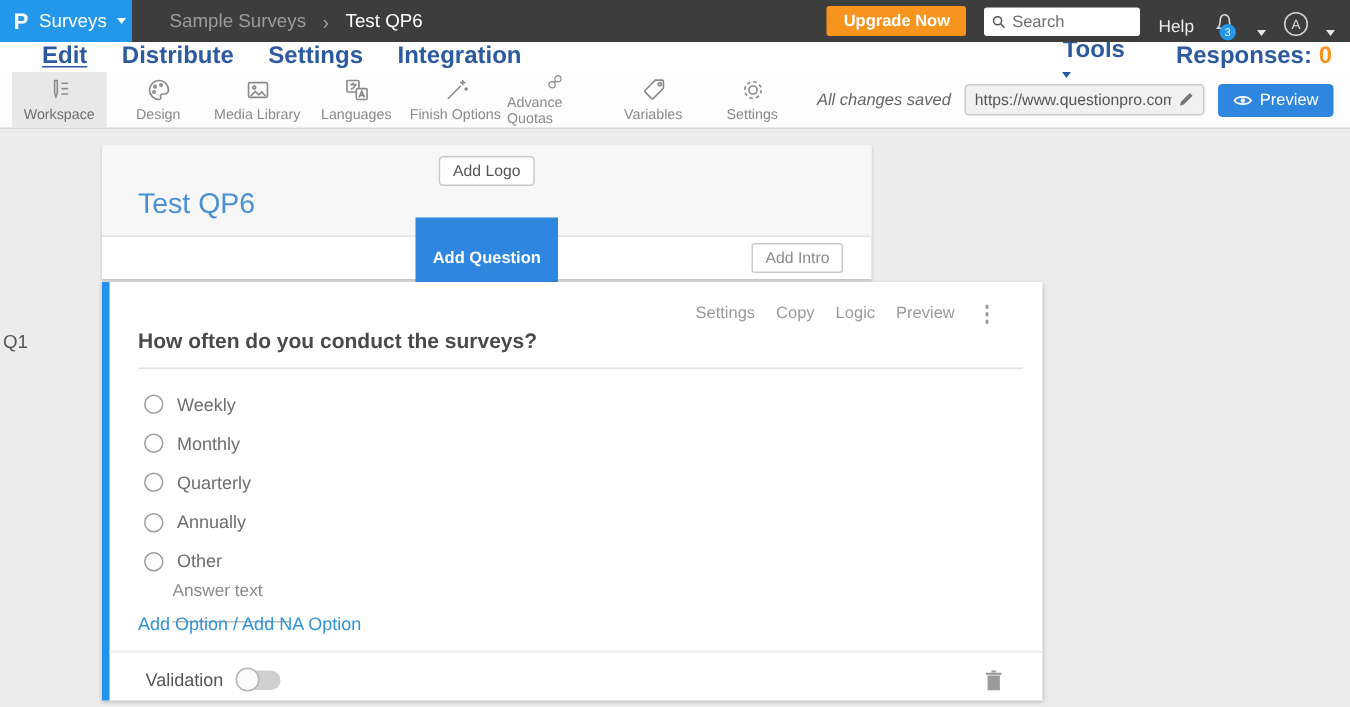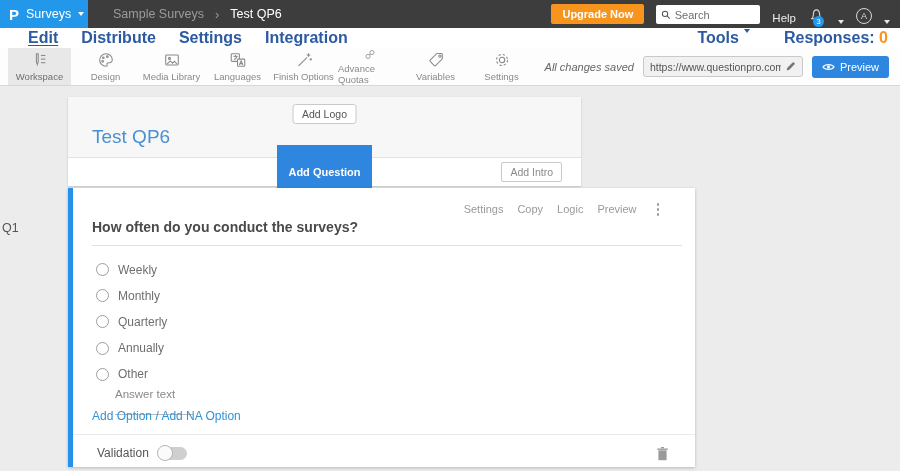--- a/index.html
+++ b/index.html
@@ -26,21 +26,21 @@
   .help { color:#ececec; font-size:11.5px; cursor:pointer; }
   .bell-wrap { position:relative; width:18px; height:18px; cursor:pointer; }
   .badge { position:absolute; bottom:-3px; left:5px; width:11px; height:11px; background:#2397ea; border-radius:50%; color:#fff; font-size:7.5px; display:flex; align-items:center; justify-content:center; }
   .avatar { width:16px; height:16px; border:1.3px solid #d9d9d9; border-radius:50%; display:flex; align-items:center; justify-content:center; color:#d9d9d9; font-size:9px; cursor:pointer; }
 
   
   .navrow { position:absolute; top:28px; left:0; right:0; height:20px; background:#fff; display:flex; align-items:center; padding:0 12px 0 28px; font-size:16px; font-weight:bold; color:#2c5aa0; z-index:4; }
   .nav-item { margin-right:23px; cursor:pointer; }
   .nav-item.active { text-decoration:underline; text-underline-offset:2px; }
   .nav-right { margin-left:auto; display:flex; align-items:center; gap:34px; }
-  .tools { display:flex; align-items:flex-start; gap:5px; cursor:pointer; }
+  .tools { display:flex; align-items:flex-start; gap:5px; cursor:pointer;flex-direction:column; }
   .responses { cursor:pointer; }
   .responses .count { color:#f7941d; }
 
   
   .toolbar { position:absolute; top:48px; left:0; right:0; height:38px; background:#fdfdfd; border-bottom:1px solid #d7d7d7; display:flex; align-items:stretch; z-index:3; }
   .tool-tab { width:63px; display:flex; flex-direction:column; align-items:center; justify-content:center; gap:2px; color:#8a8a8a; font-size:9.5px; cursor:pointer; margin-left:3px; }
   .tool-tab:first-child { margin-left:8px; }
   .tool-tab.active { background:#e8e8e8; color:#6e6e6e; }
   .tool-tab svg { stroke:#8a8a8a; fill:none; stroke-width:1.2; }
   .toolbar-right { margin-left:auto; display:flex; align-items:center; gap:9px; padding-right:11px; }

